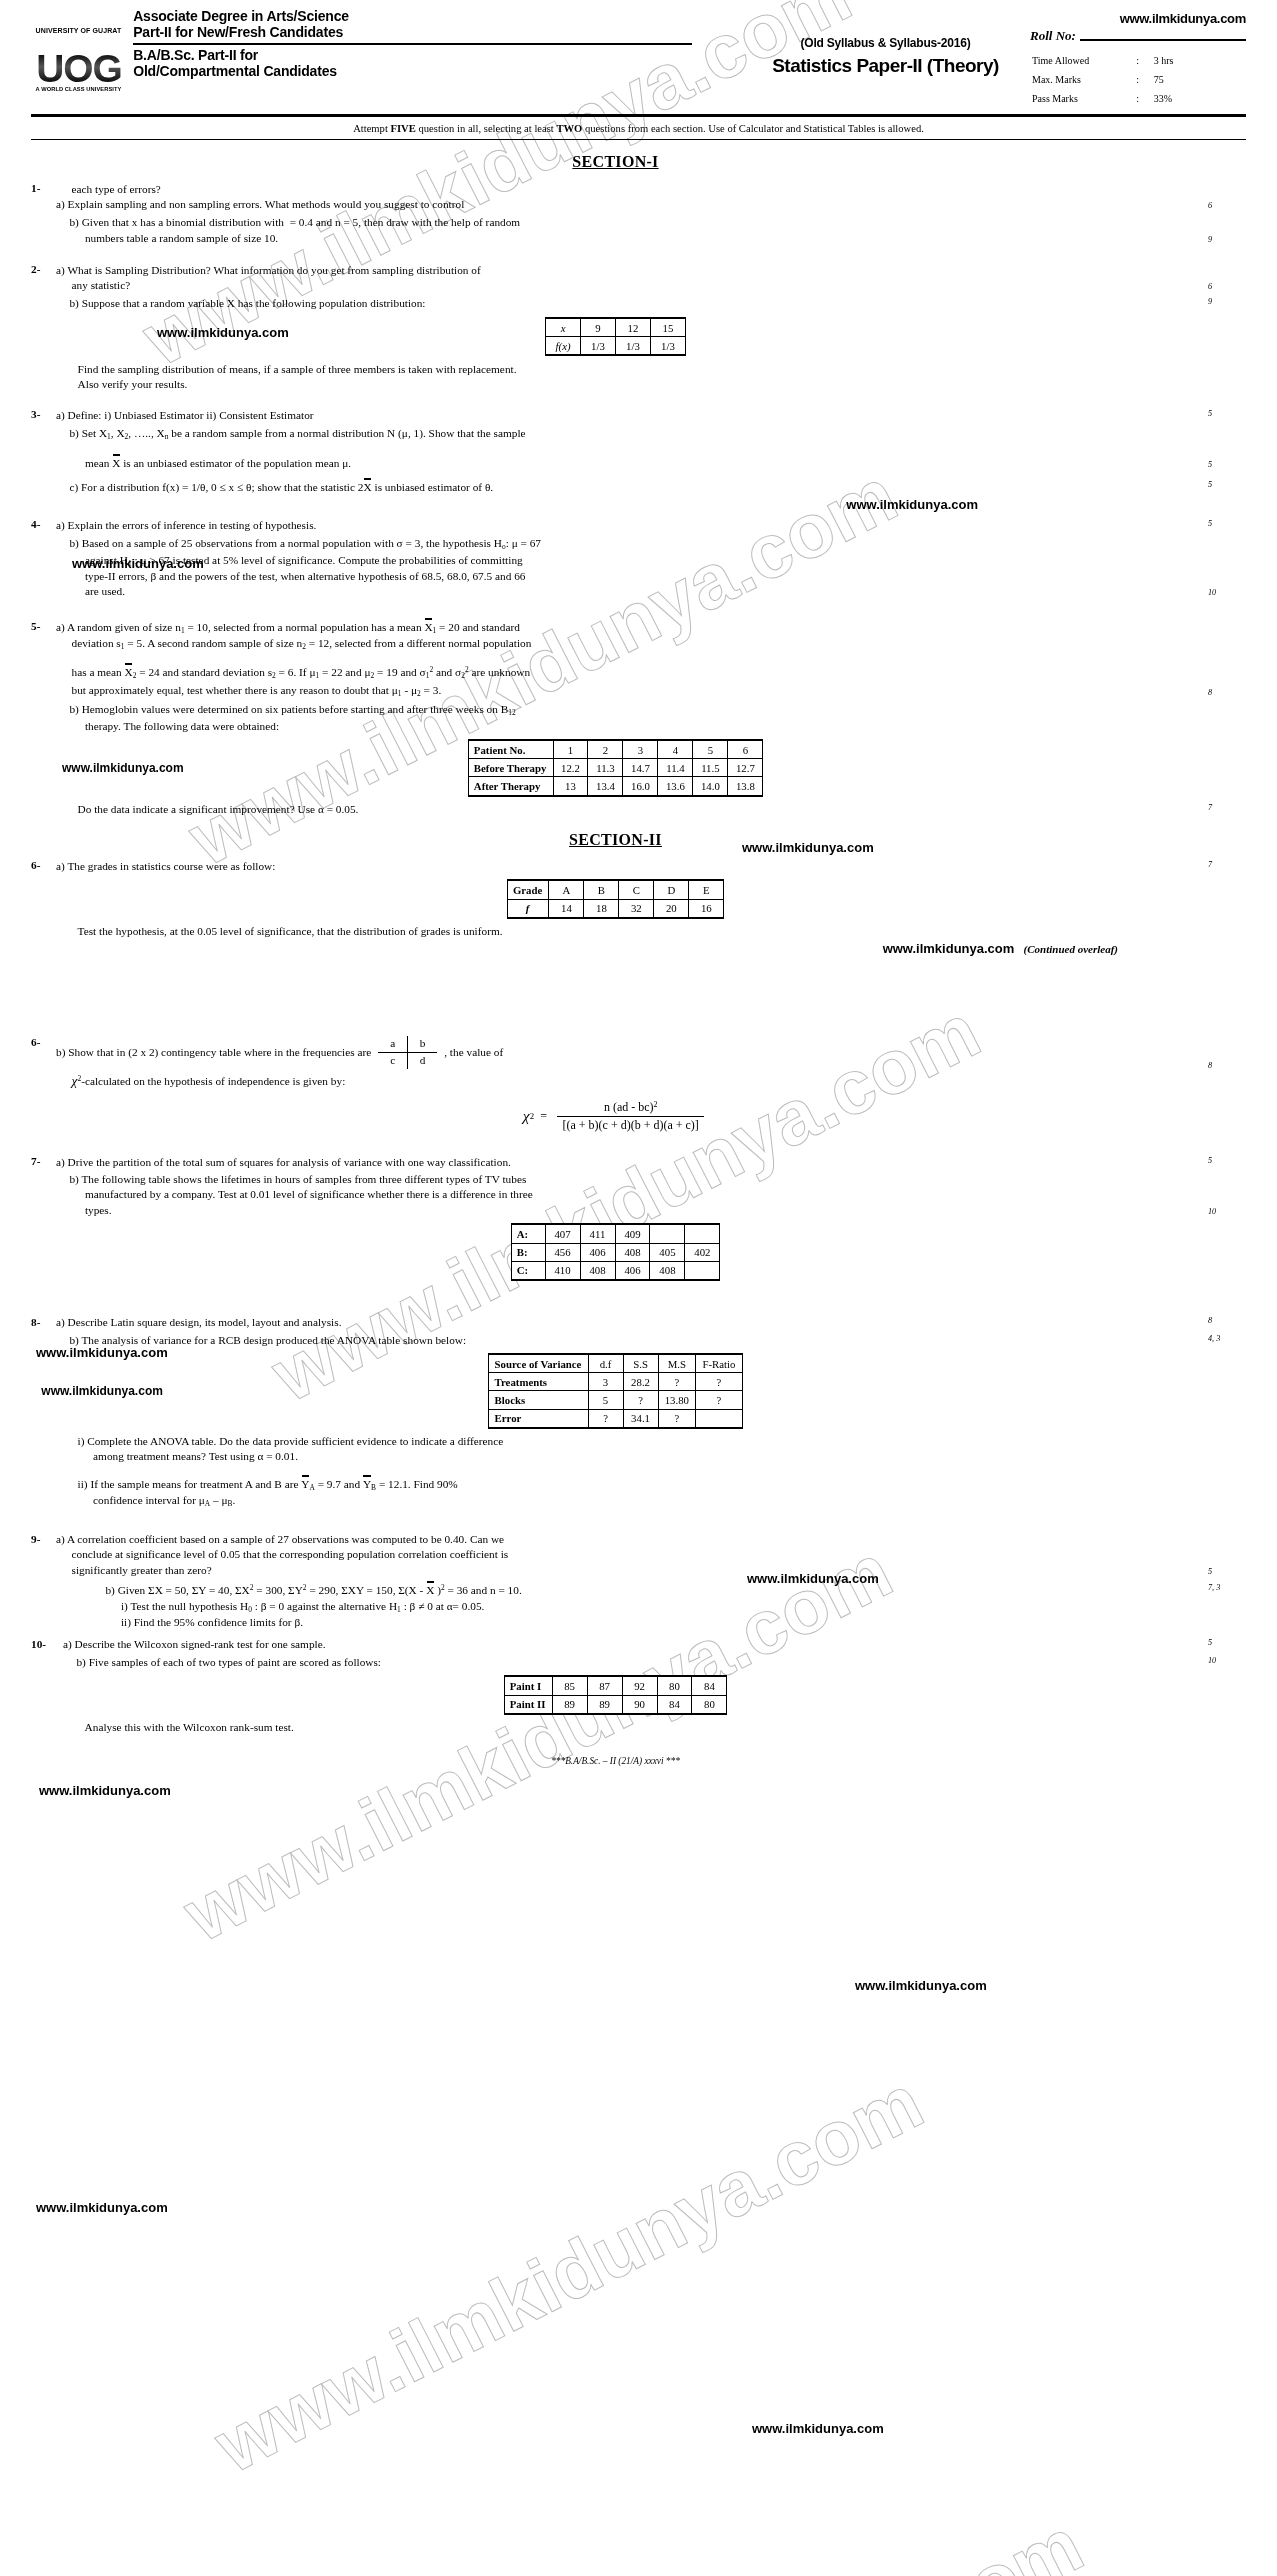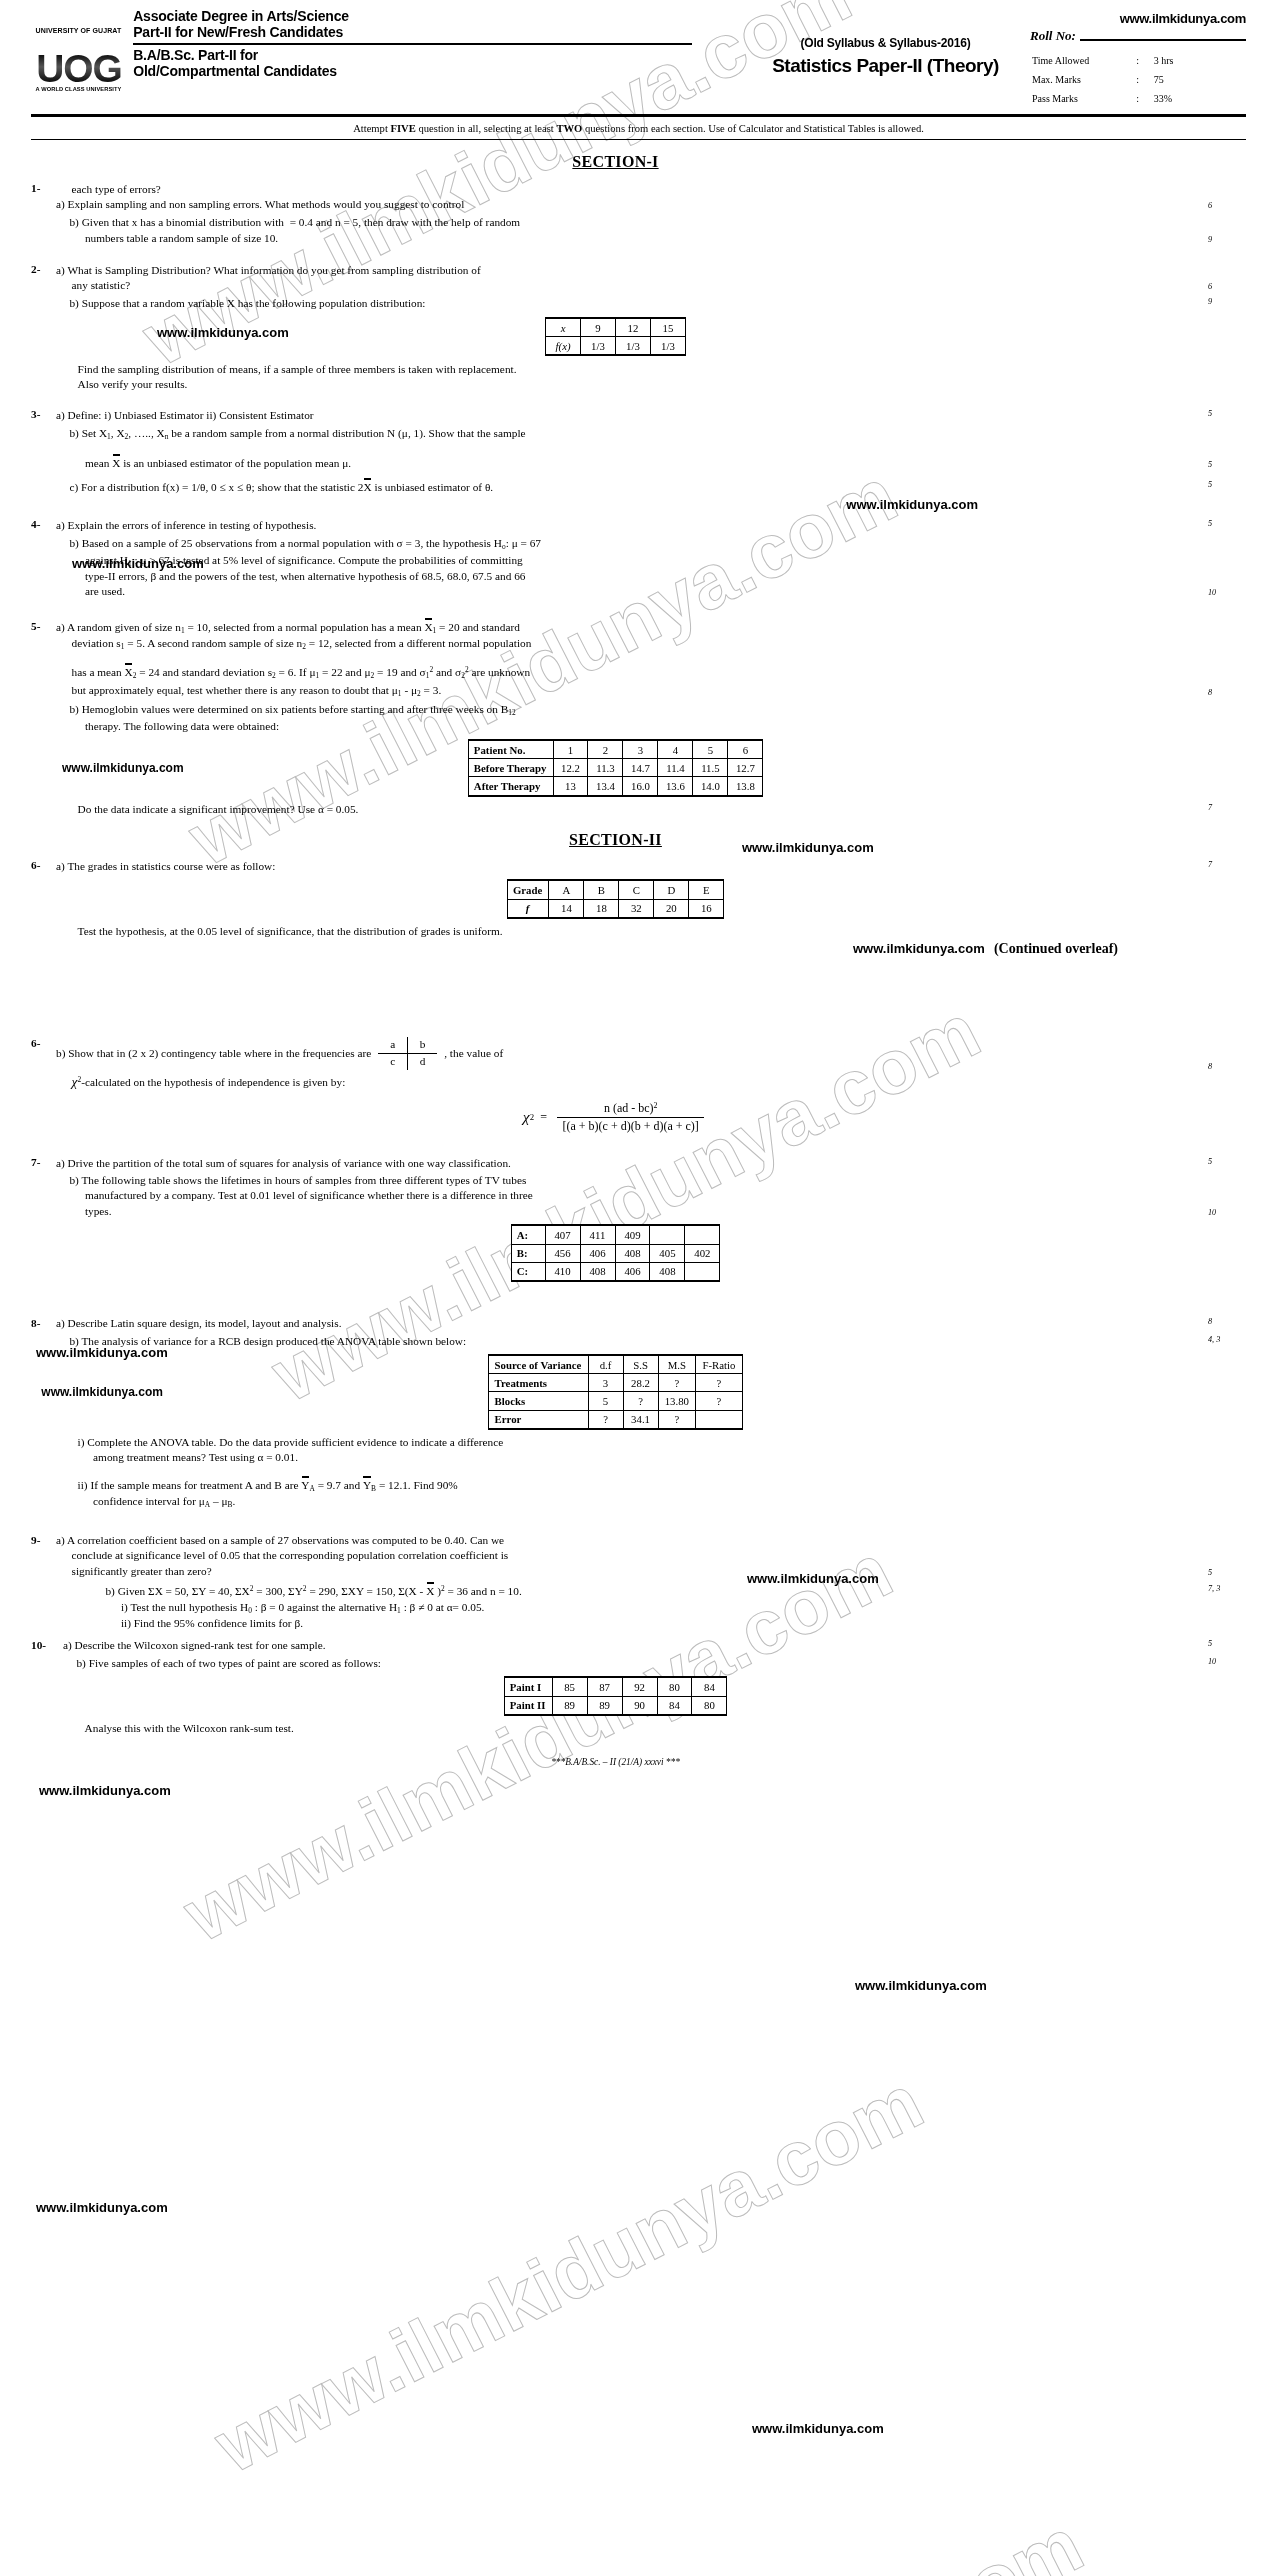--- a/index.html
+++ b/index.html
@@ -98,21 +98,21 @@
   .frac .num { border-bottom:1.5px solid #000; padding:0 5.2px 1px; }
   .frac .den { padding:1px 5.2px 0; }
   .minibox { display:inline-block; vertical-align:middle; margin:0 7.2px; text-align:center; }
   .minibox .r { display:flex; }
   .minibox .r .c1 { width:20.6px; padding:0.5px 4.1px; border-right:1.5px solid #000; }
   .minibox .r .c2 { width:20.6px; padding:0.5px 4.1px; }
   .minibox .r.top { border-bottom:1.5px solid #000; }
   .chi-eq { display:flex; justify-content:center; align-items:center; margin:9.3px 0 3.1px; font-size:12px; }
   .chi-eq .chi { font-style:italic; font-size:15.5px; }
   .footer-note { text-align:center; font-size:9.3px; font-style:italic; margin-top:20.6px; }
-  .cont-overleaf { font-weight:700; font-size:14px; }
+  .cont-overleaf { font-style:italic; font-weight:700; font-size:11px; }
   .right-note { text-align:right; padding-right:5.2px; }
 </style>
 </head>
 <body>
 
 <div class="page">
 
   <div class="wm-layer">
     <div class="wm-big" style="left:129px; top:304px; font-size:77px; transform:rotate(-27deg);">www.ilmkidunya.com</div>
     <div class="wm-big" style="left:175px; top:804px; font-size:77px; transform:rotate(-27deg);">www.ilmkidunya.com</div>

